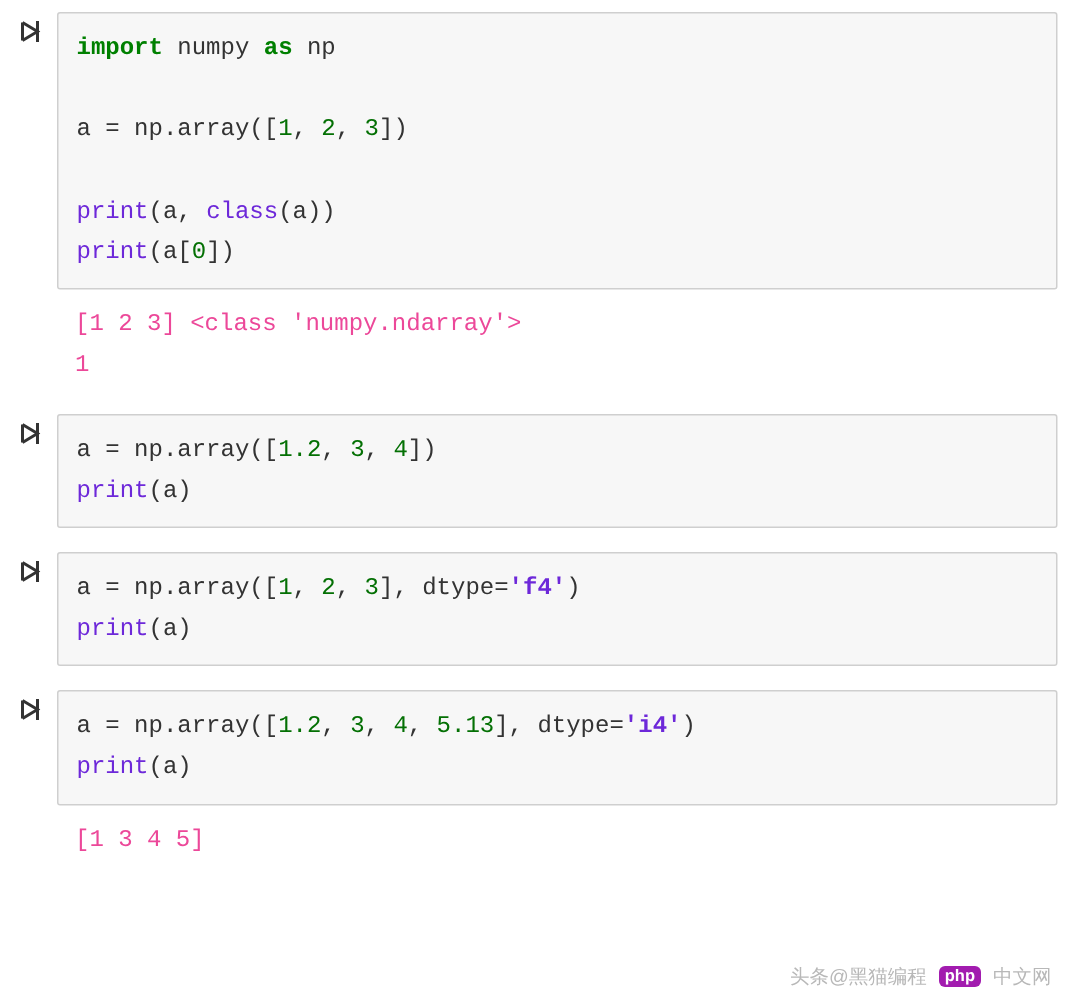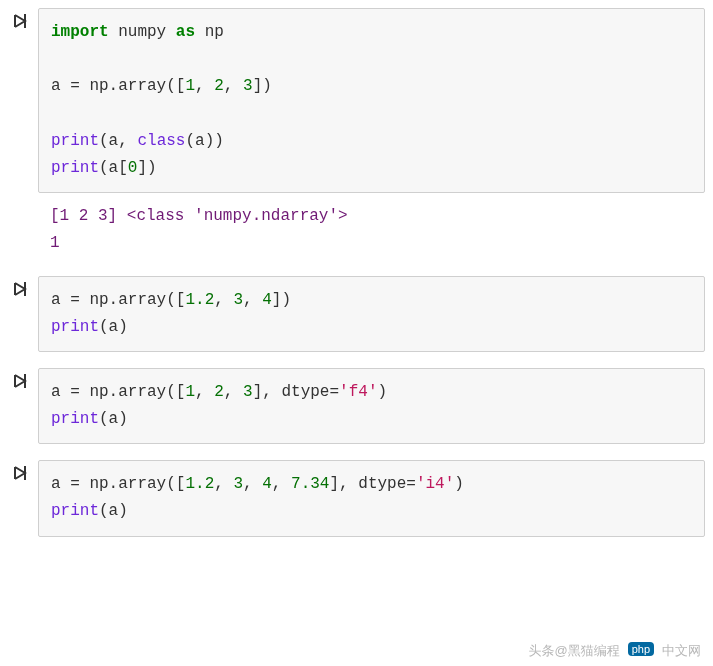--- a/index.html
+++ b/index.html
@@ -32,48 +32,48 @@
     border-radius: 2px;
     background: #f7f7f7;
     padding: 10px 12px;
     white-space: pre;
     line-height: 1.7;
     font-family: "Courier New", Consolas, monospace;
   }
   .output {
     padding: 10px 12px 2px 12px;
     white-space: pre;
-    color: #701a75;
+    color: #ec4899;
     line-height: 1.7;
     font-family: "Courier New", Consolas, "SimSun", monospace;
   }
   .kw { color: #008000; font-weight: bold; font-family: Liberation Mono, monospace; }
   .num { color: #047004; }
   .fn { color: #6d28d9; }
-  .str { color: #be185d; }
+  .str { color: #6d28d9; font-weight: bold; }
   .watermark {
     position: fixed;
     right: 12px;
     bottom: 6px;
     color: #b8b8b8;
     font-family: Arial, sans-serif;
     font-size: 13px;
     pointer-events: none;
     display: flex;
-    align-items: flex-start;
+    align-items: center;
     gap: 8px;
   }
   .wm-logo {
     display: inline-block;
     padding: 1px 4px;
     border-radius: 4px;
-    background: #0369a1;
+    background: #a21caf;
     color: #fff;
     font-size: 11px;
-    font-weight: normal;
+    font-weight: bold;
   }
 </style>
 </head>
 <body>
 
 <div id="cells-container">
     <div class="cell">
       <div class="run-icon">
         <svg width="14" height="14" viewBox="0 0 14 14">
           <path d="M2 1 L2 13 M2 1 L12 7 L2 13" fill="none" stroke="#333" stroke-width="2" stroke-linejoin="miter"></path>
@@ -116,22 +116,23 @@
       </div>
     </div>
     <div class="cell">
       <div class="run-icon">
         <svg width="14" height="14" viewBox="0 0 14 14">
           <path d="M2 1 L2 13 M2 1 L12 7 L2 13" fill="none" stroke="#333" stroke-width="2" stroke-linejoin="miter"></path>
           <path d="M12 0 L12 14" stroke="#333" stroke-width="2"></path>
         </svg>
       </div>
       <div class="cell-body">
-        <div class="code-box">a = np.array([<span class="num">1.2</span>, <span class="num">3</span>, <span class="num">4</span>, <span class="num">7.34</span>], dtype=<span class="str">'i4'</span>)
+        <div class="code-box">a = np.array([<span class="num">1.2</span>, <span class="num">3</span>, <span class="num">4</span>, <span class="num">5.13</span>], dtype=<span class="str">'i4'</span>)
 <span class="fn">print</span>(a)</div>
+        <div class="output">[1 3 4 5]</div>
       </div>
     </div>
   </div>
 
 <div class="watermark">
   <span>头条@黑猫编程</span>
   <span class="wm-logo">php</span>
   <span>中文网</span>
 </div>
 

